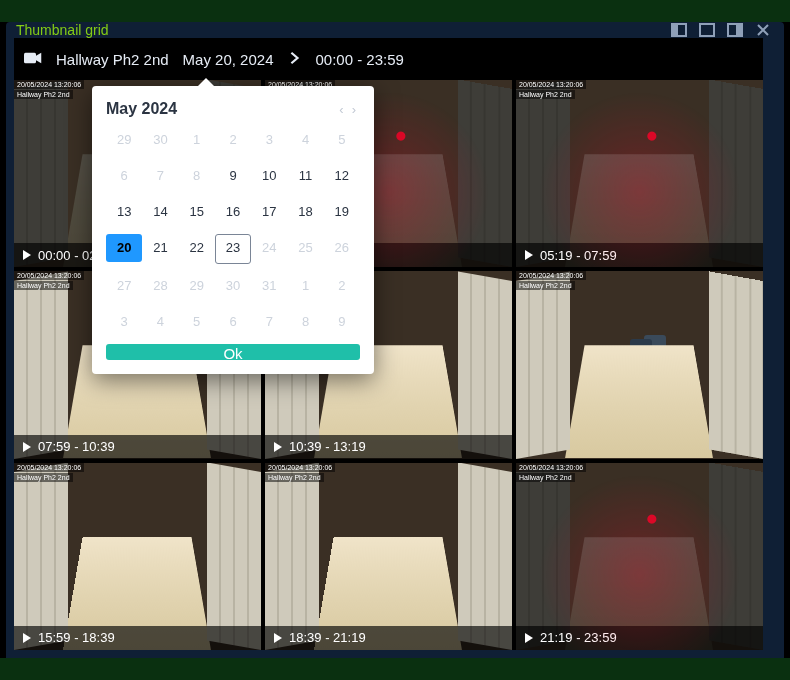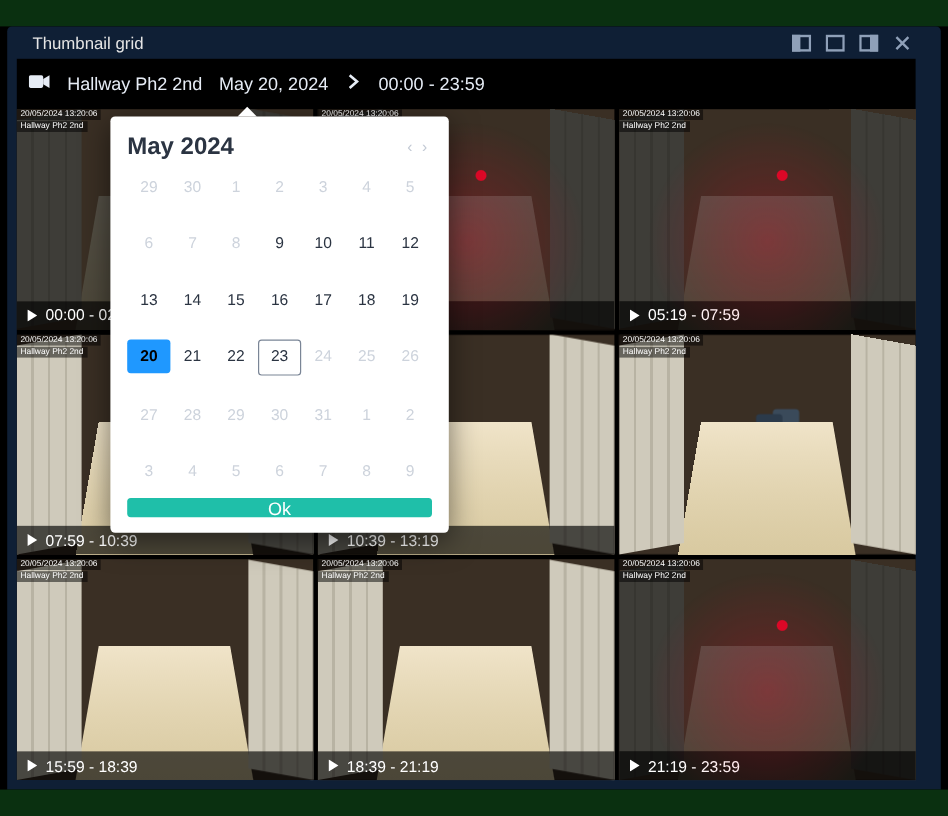--- a/index.html
+++ b/index.html
@@ -1,18 +1,18 @@
 <!DOCTYPE html>
 <html><head>
 <meta charset="utf-8">
 <style>
   html,body{margin:0;padding:0;width:790px;height:680px;background:#000;font-family:Arial,Helvetica,sans-serif;overflow:hidden}
   .strip{height:22px;background:#0a3010}
   .window{margin:0 6px;background:#0f1f35;border-radius:4px 4px 0 0;height:636px;display:flex;flex-direction:column}
-  .titlebar{height:27px;display:flex;align-items:center;padding:0 21px;color:#e5e5e5;font-size:14px}
+  .titlebar{height:16px;display:flex;align-items:center;padding:0 10px;color:#84cc16;font-size:14px}
   .titlebar .title{flex:1}
   .titlebar .btn{width:22px;height:22px;margin-left:6px;display:flex;align-items:center;justify-content:center;cursor:pointer;color:#8fa0b8}
   .titlebar .btn svg{width:16px;height:16px;stroke:#8fa0b8;fill:none;stroke-width:2}
   .content{flex:1;background:#000;margin:0 21px 8px 8px;position:relative;display:flex;flex-direction:column}
   .toolbar{height:42px;display:flex;align-items:center;padding:0 10px;color:#e6ecf5;font-size:15px;gap:14px}
   .toolbar .ico svg{width:18px;height:14px;fill:#e6ecf5}
   .toolbar .chev{cursor:pointer}
   .toolbar .chev svg{width:14px;height:14px;stroke:#e6ecf5;fill:none;stroke-width:2.5}
   .grid{flex:1;display:grid;grid-template-columns:repeat(3,1fr);grid-template-rows:repeat(3,1fr);gap:4px}
   .cell{position:relative;background:#3a2f24;overflow:hidden}
@@ -24,24 +24,24 @@
   .cell.red::after{content:"";position:absolute;inset:0;background:radial-gradient(circle at 55% 30%,rgba(255,0,40,.8) 0 4px,transparent 5px),radial-gradient(circle at 50% 60%,rgba(255,0,40,.25),transparent 60%)}
   .cell.figs::before{content:"";position:absolute;left:46%;top:36%;width:9%;height:30%;background:#2b3a4a;border-radius:3px;box-shadow:14px -4px 0 0 #3a4a5a}
   .cell .ts{position:absolute;left:0;top:0;font-size:7px;color:#fff;background:rgba(0,0,0,.5);padding:1px 3px}
   .cell .cam{position:absolute;left:0;top:10px;font-size:7px;color:#fff;background:rgba(0,0,0,.5);padding:1px 3px}
   .cell .bar{position:absolute;left:0;right:0;bottom:0;height:24px;background:rgba(0,0,0,.65);display:flex;align-items:center;color:#fff;font-size:13px;padding:0 8px;gap:6px}
   .cell .bar svg{width:10px;height:10px;fill:#fff}
   
   .cal{position:absolute;left:78px;top:48px;width:254px;background:#fff;border-radius:4px;box-shadow:0 6px 24px rgba(0,0,0,.5);font-size:13px;color:#2b3442;padding:14px 14px 12px}
   .cal::before{content:"";position:absolute;left:106px;top:-8px;border:8px solid transparent;border-bottom-color:#fff;border-top:none}
   .cal .hdr{display:flex;align-items:center;margin-bottom:8px}
-  .cal .hdr .m{font-weight:600;font-size:20px;flex:1}
+  .cal .hdr .m{font-weight:600;font-size:16px;flex:1}
   .cal .hdr .nav{color:#c2c9d4;cursor:pointer;padding:0 4px}
   .cal .dow{display:grid;grid-template-columns:repeat(7,1fr);text-align:center;color:#7a8596;font-size:12px;margin-bottom:4px}
-  .cal .days{display:grid;grid-template-columns:repeat(7,1fr);text-align:center;gap:19px 0}
+  .cal .days{display:grid;grid-template-columns:repeat(7,1fr);text-align:center;gap:8px 0}
   .cal .d{height:28px;line-height:28px;border-radius:3px;cursor:pointer}
   .cal .d.out{color:#cdd3dc}
   .cal .d.in{color:#2b3442}
   .cal .d.sel{background:#1f98ff;color:#000000;font-weight:700}
   .cal .d.today{border:1.5px solid #7a8596;line-height:25px}
   .cal .ok{margin-top:8px;height:16px;background:#1fbfa9;color:#fff;border:none;border-radius:3px;width:100%;font-size:15px;cursor:pointer}
 </style>
 </head>
 <body>
 

